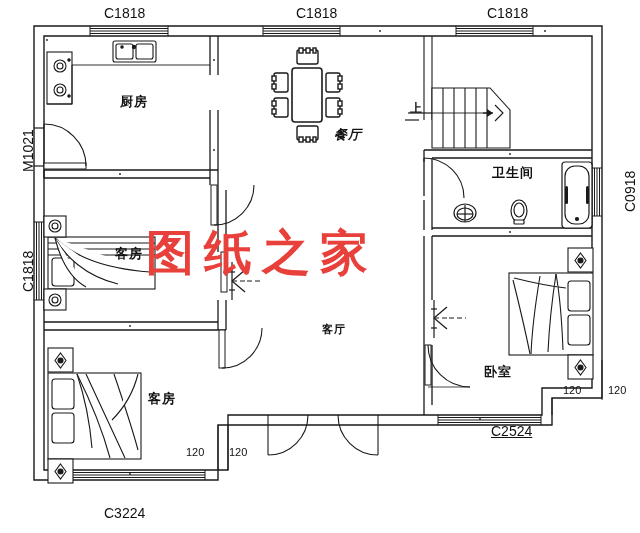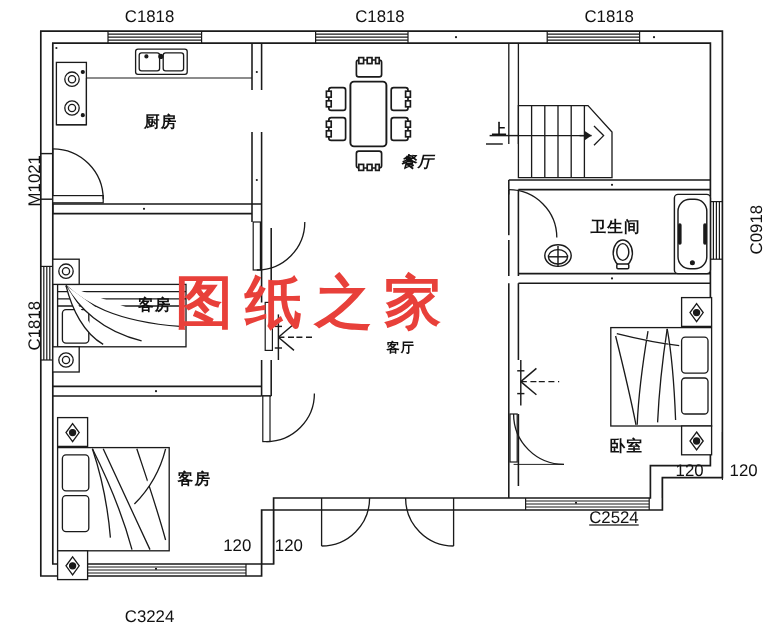--- a/index.html
+++ b/index.html
@@ -16,29 +16,29 @@
   .lbl{
     position:absolute;
     font-family:"Liberation Sans","DejaVu Sans",sans-serif;
     white-space:nowrap;
     pointer-events:none;
   }
   .room-label{
     font-size:13px;font-weight:700;color:#111;
     letter-spacing:1px;
   }
-  .room-label.small{font-size:11px;}
+  .room-label.small{font-size:11px;margin-top:40px;}
   .dim-label{
     font-size:14px;color:#111;font-weight:400;
   }
   .dim-label.rot{
     transform-origin:0 0;
     transform:rotate(-90deg);
   }
-  .num-label{font-size:14px;color:#111;}
+  .num-label{font-size:11px;color:#111;}
   .up-label{font-size:12px;font-weight:700;color:#111;}
   #watermark{
     position:absolute;
     left:146px;top:228px;
     width:340px;
     font-size:48px;
     font-weight:700;
     color:#e8403a;
     letter-spacing:10px;
     line-height:1;
@@ -368,29 +368,29 @@
     <line x1="552" y1="398" x2="552" y2="415"></line>
     <line x1="602" y1="360" x2="602" y2="400"></line>
   </g>
 
 </svg>
 
 <div class="lbl room-label" style="left:120px;top:93px;font-family:Liberation Serif, serif;">厨房</div>
 
 <div class="lbl room-label" style="left:334px;top:126px;font-style:italic;">餐厅</div>
 
-<div class="lbl room-label" style="left:492px;top:180px;">卫生间</div>
+<div class="lbl room-label" style="left:492px;top:164px;">卫生间</div>
 
 <div class="lbl room-label small" style="left:322px;top:282px;">客厅</div>
 
 <div class="lbl room-label" style="left:115px;top:245px;">客房</div>
 
 <div class="lbl room-label" style="left:148px;top:390px;">客房</div>
 
-<div class="lbl room-label" style="left:508px;top:363px;">卧室</div>
+<div class="lbl room-label" style="left:484px;top:363px;">卧室</div>
 
 <div class="lbl up-label" style="left:410px;top:100px;">上</div>
 
 <div class="lbl dim-label" style="left:104px;top:5px;">C1818</div>
 <div class="lbl dim-label" style="left:296px;top:5px;">C1818</div>
 <div class="lbl dim-label" style="left:487px;top:5px;">C1818</div>
 
 <div class="lbl dim-label rot" style="left:20px;top:172px;">M1021</div>
 <div class="lbl dim-label rot" style="left:20px;top:292px;">C1818</div>
 <div class="lbl dim-label rot" style="left:622px;top:212px;">C0918</div>

